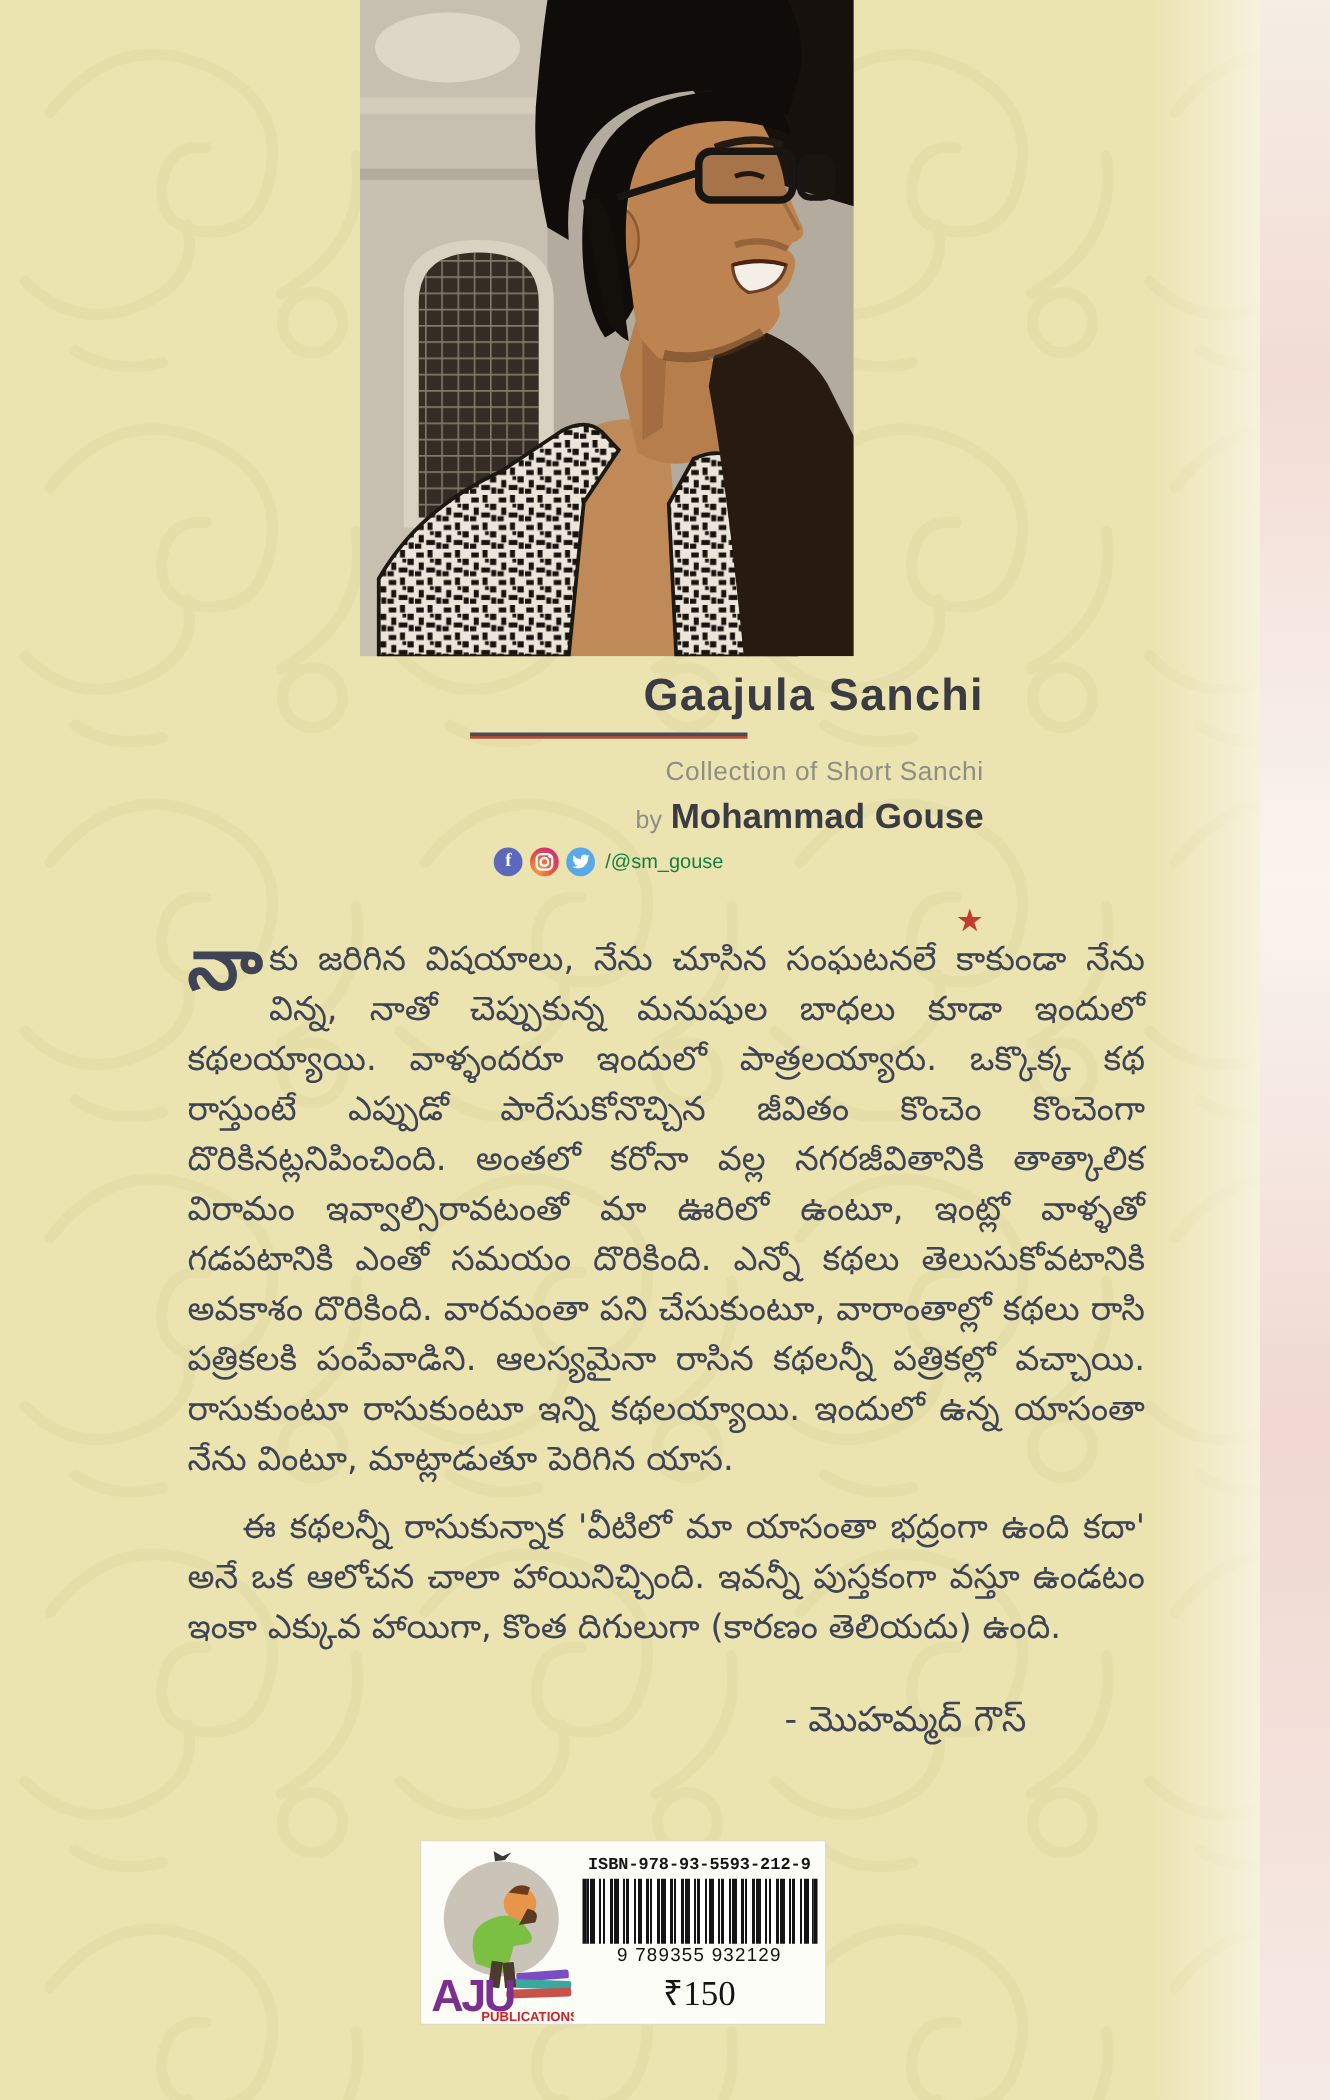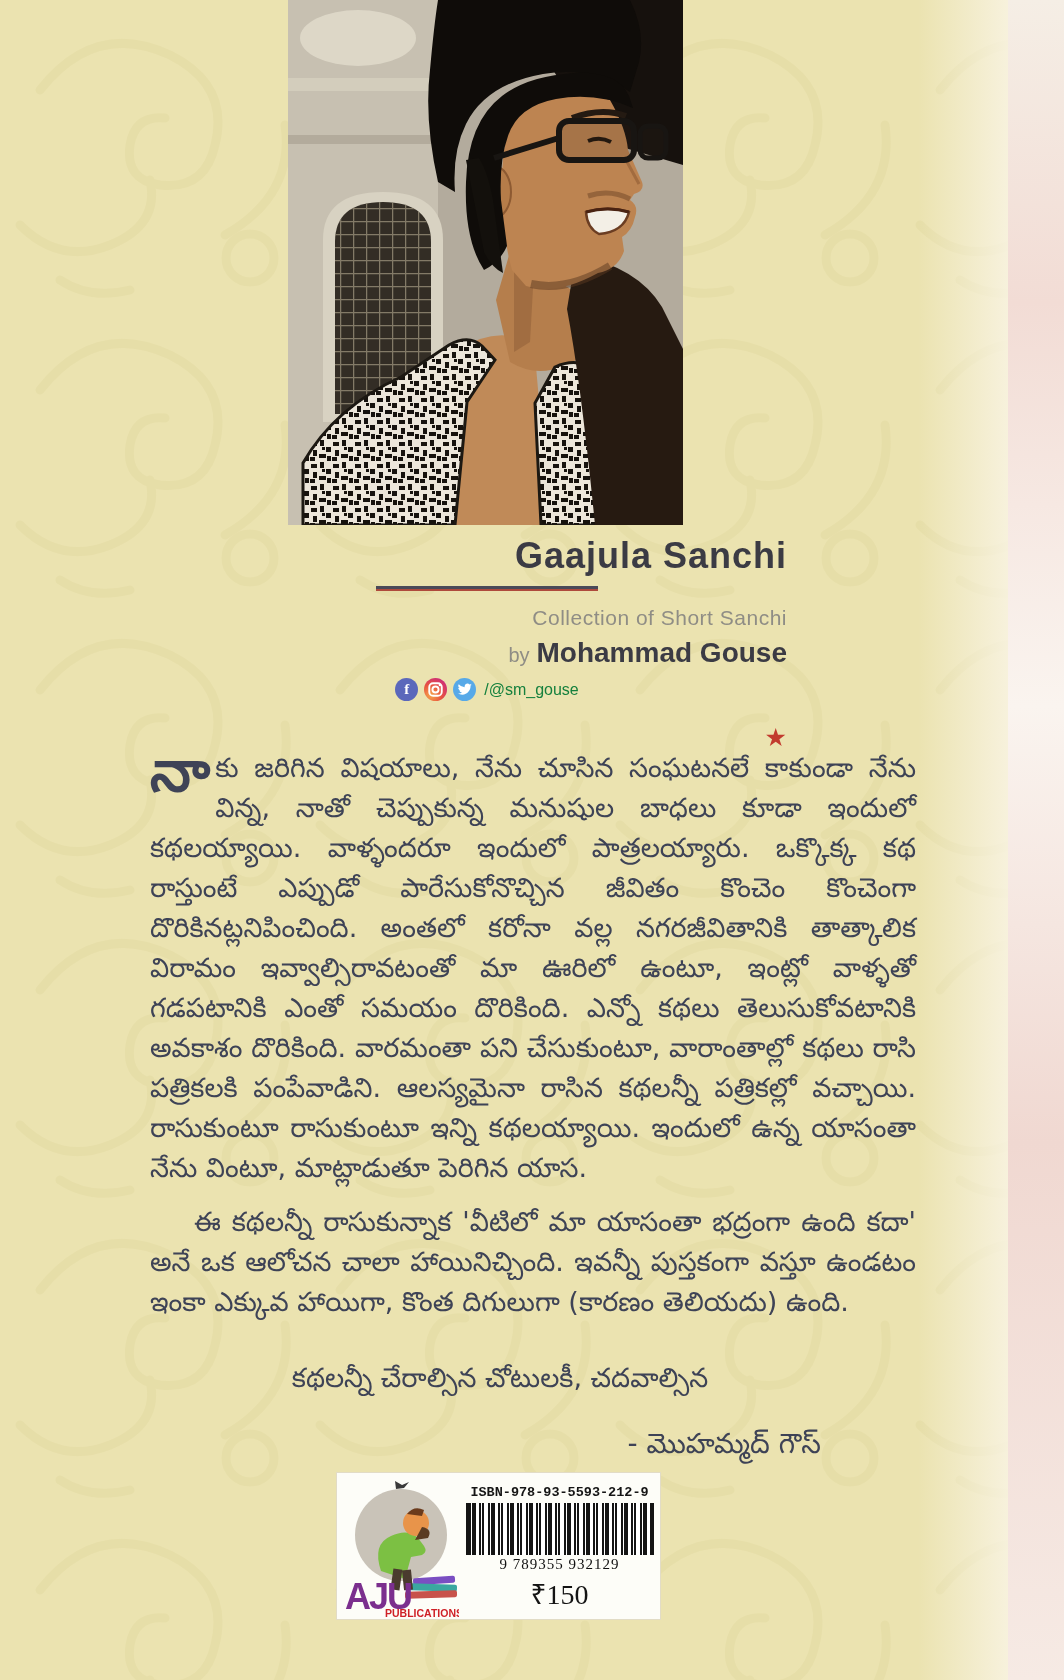--- a/index.html
+++ b/index.html
@@ -40,21 +40,21 @@
   .isbn-box{position:absolute;left:337px;top:1473px;width:323px;height:146px;background:#fdfdf8;
         box-shadow:0 0 0 1px #e2dcc6;display:flex;}
   .logo{width:122px;position:relative;flex:none;}
   .logo svg{display:block;width:122px;height:146px;}
   .isbn-col{flex:1;display:flex;flex-direction:column;align-items:center;padding-top:12px;}
   .isbn-label{font-family:"Liberation Mono","DejaVu Sans Mono",monospace;font-size:13.5px;
         font-weight:700;color:#151515;white-space:nowrap;}
   .barcode{width:182px;height:52px;margin-top:3px;border-left:3px solid #141414;border-right:3px solid #141414;
         background:repeating-linear-gradient(90deg,#141414 0 2px,#fff 2px 3px,#141414 3px 7px,#fff 7px 10px,
         #141414 10px 12px,#fff 12px 13px,#141414 13px 15px,#fff 15px 19px);}
-  .digits{font-family:Liberation Serif, serif;font-size:15px;color:#111;
+  .digits{font-family:Liberation Sans, sans-serif;font-size:15px;color:#111;
         margin-top:1px;letter-spacing:1px;}
   .price{font-family:"Liberation Serif",serif;font-size:28px;color:#141414;margin-top:1px;}
 </style>
 </head>
 <body>
 
 <div class="page">
 
   <svg class="damask" width="1064" height="1680">
     <defs>
@@ -169,21 +169,20 @@
       </span>
       <span class="handle">/@sm_gouse</span>
     </div>
     <div class="star">★</div>
   </div>
 
   <div class="body">
     <p><span class="dropcap">నా</span><span>కు జరిగిన విషయాలు, నేను చూసిన సంఘటనలే కాకుండా నేను విన్న, నాతో చెప్పుకున్న మనుషుల బాధలు కూడా ఇందులో కథలయ్యాయి. వాళ్ళందరూ ఇందులో పాత్రలయ్యారు. ఒక్కొక్క కథ రాస్తుంటే ఎప్పుడో పారేసుకోనొచ్చిన జీవితం కొంచెం కొంచెంగా దొరికినట్లనిపించింది. అంతలో కరోనా వల్ల నగరజీవితానికి తాత్కాలిక విరామం ఇవ్వాల్సిరావటంతో మా ఊరిలో ఉంటూ, ఇంట్లో వాళ్ళతో గడపటానికి ఎంతో సమయం దొరికింది. ఎన్నో కథలు తెలుసుకోవటానికి అవకాశం దొరికింది. వారమంతా పని చేసుకుంటూ, వారాంతాల్లో కథలు రాసి పత్రికలకి పంపేవాడిని. ఆలస్యమైనా రాసిన కథలన్నీ పత్రికల్లో వచ్చాయి. రాసుకుంటూ రాసుకుంటూ ఇన్ని కథలయ్యాయి. ఇందులో ఉన్న యాసంతా నేను వింటూ, మాట్లాడుతూ పెరిగిన యాస.</span></p>
     <p class="p2">ఈ కథలన్నీ రాసుకున్నాక 'వీటిలో మా యాసంతా భద్రంగా ఉంది కదా' అనే ఒక ఆలోచన చాలా హాయినిచ్చింది. ఇవన్నీ పుస్తకంగా వస్తూ ఉండటం ఇంకా ఎక్కువ హాయిగా, కొంత దిగులుగా (కారణం తెలియదు) ఉంది.</p>
     <div class="dedication">
-      <div>కథలన్నీ చేరాల్సిన చోటులకీ, చదవాల్సిన</div>
     </div>
     <div class="signature">- మొహమ్మద్ గౌస్</div>
   </div>
 
   <div class="isbn-box">
     <div class="logo">
       <svg viewBox="0 0 122 146">
         <circle cx="64" cy="62" r="46" fill="#c9c3b8"></circle>
         <path d="M58 8 l7 4 7-3 -5 6 -8 1 z" fill="#3a3a3a"></path>
         <g>

